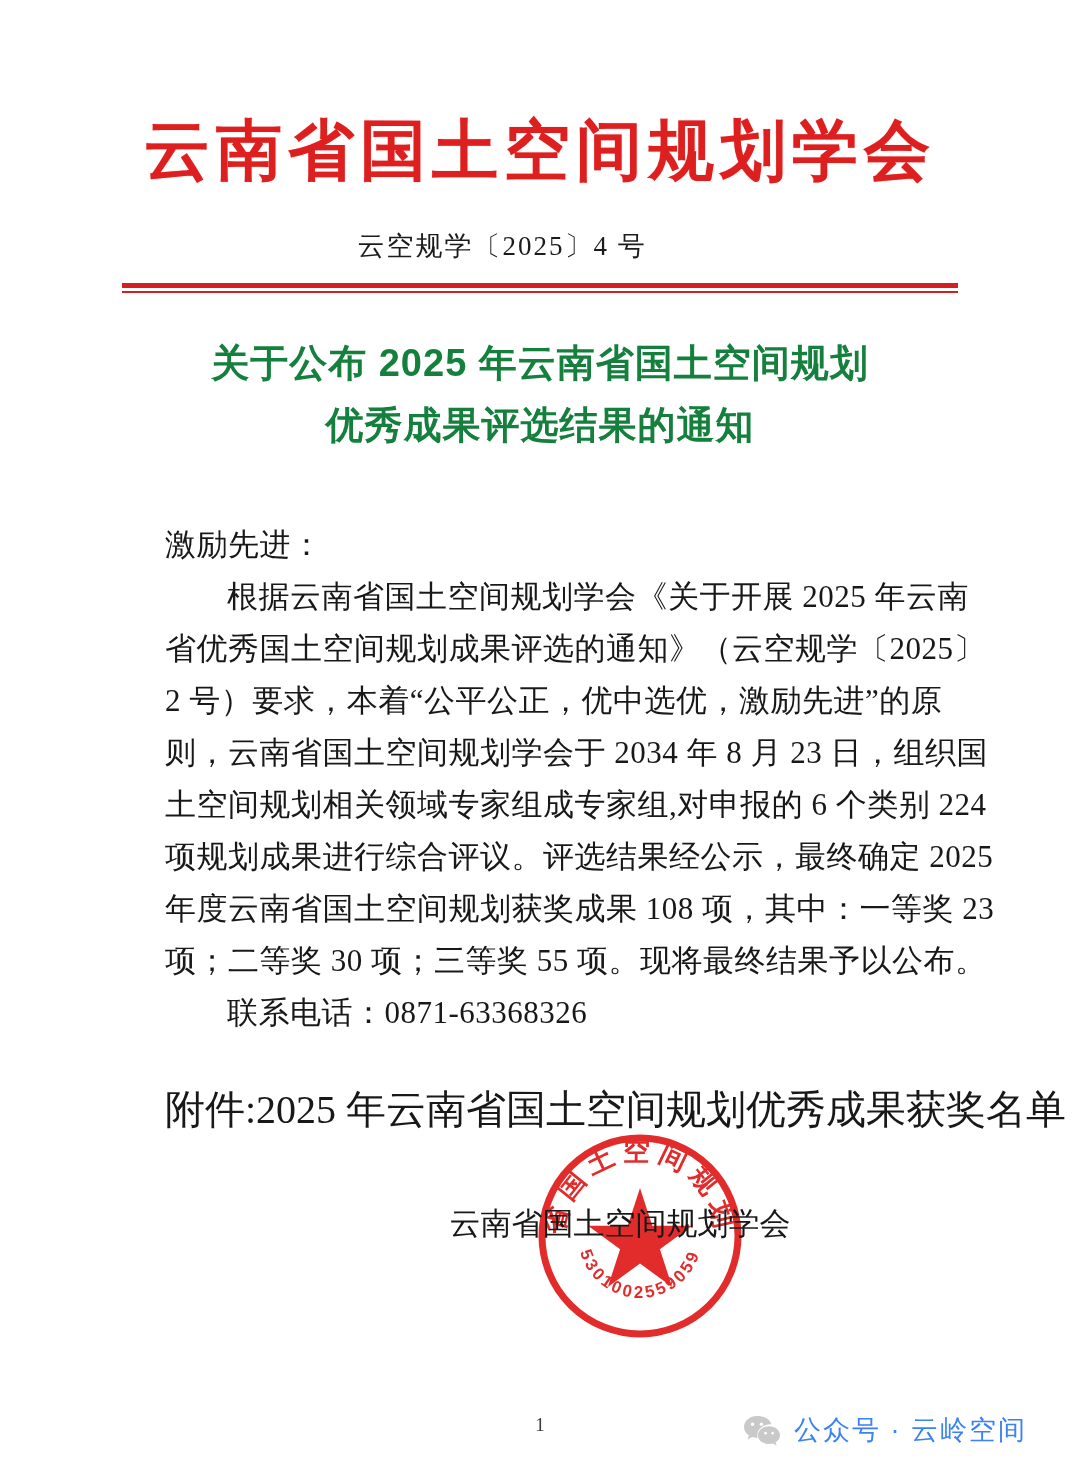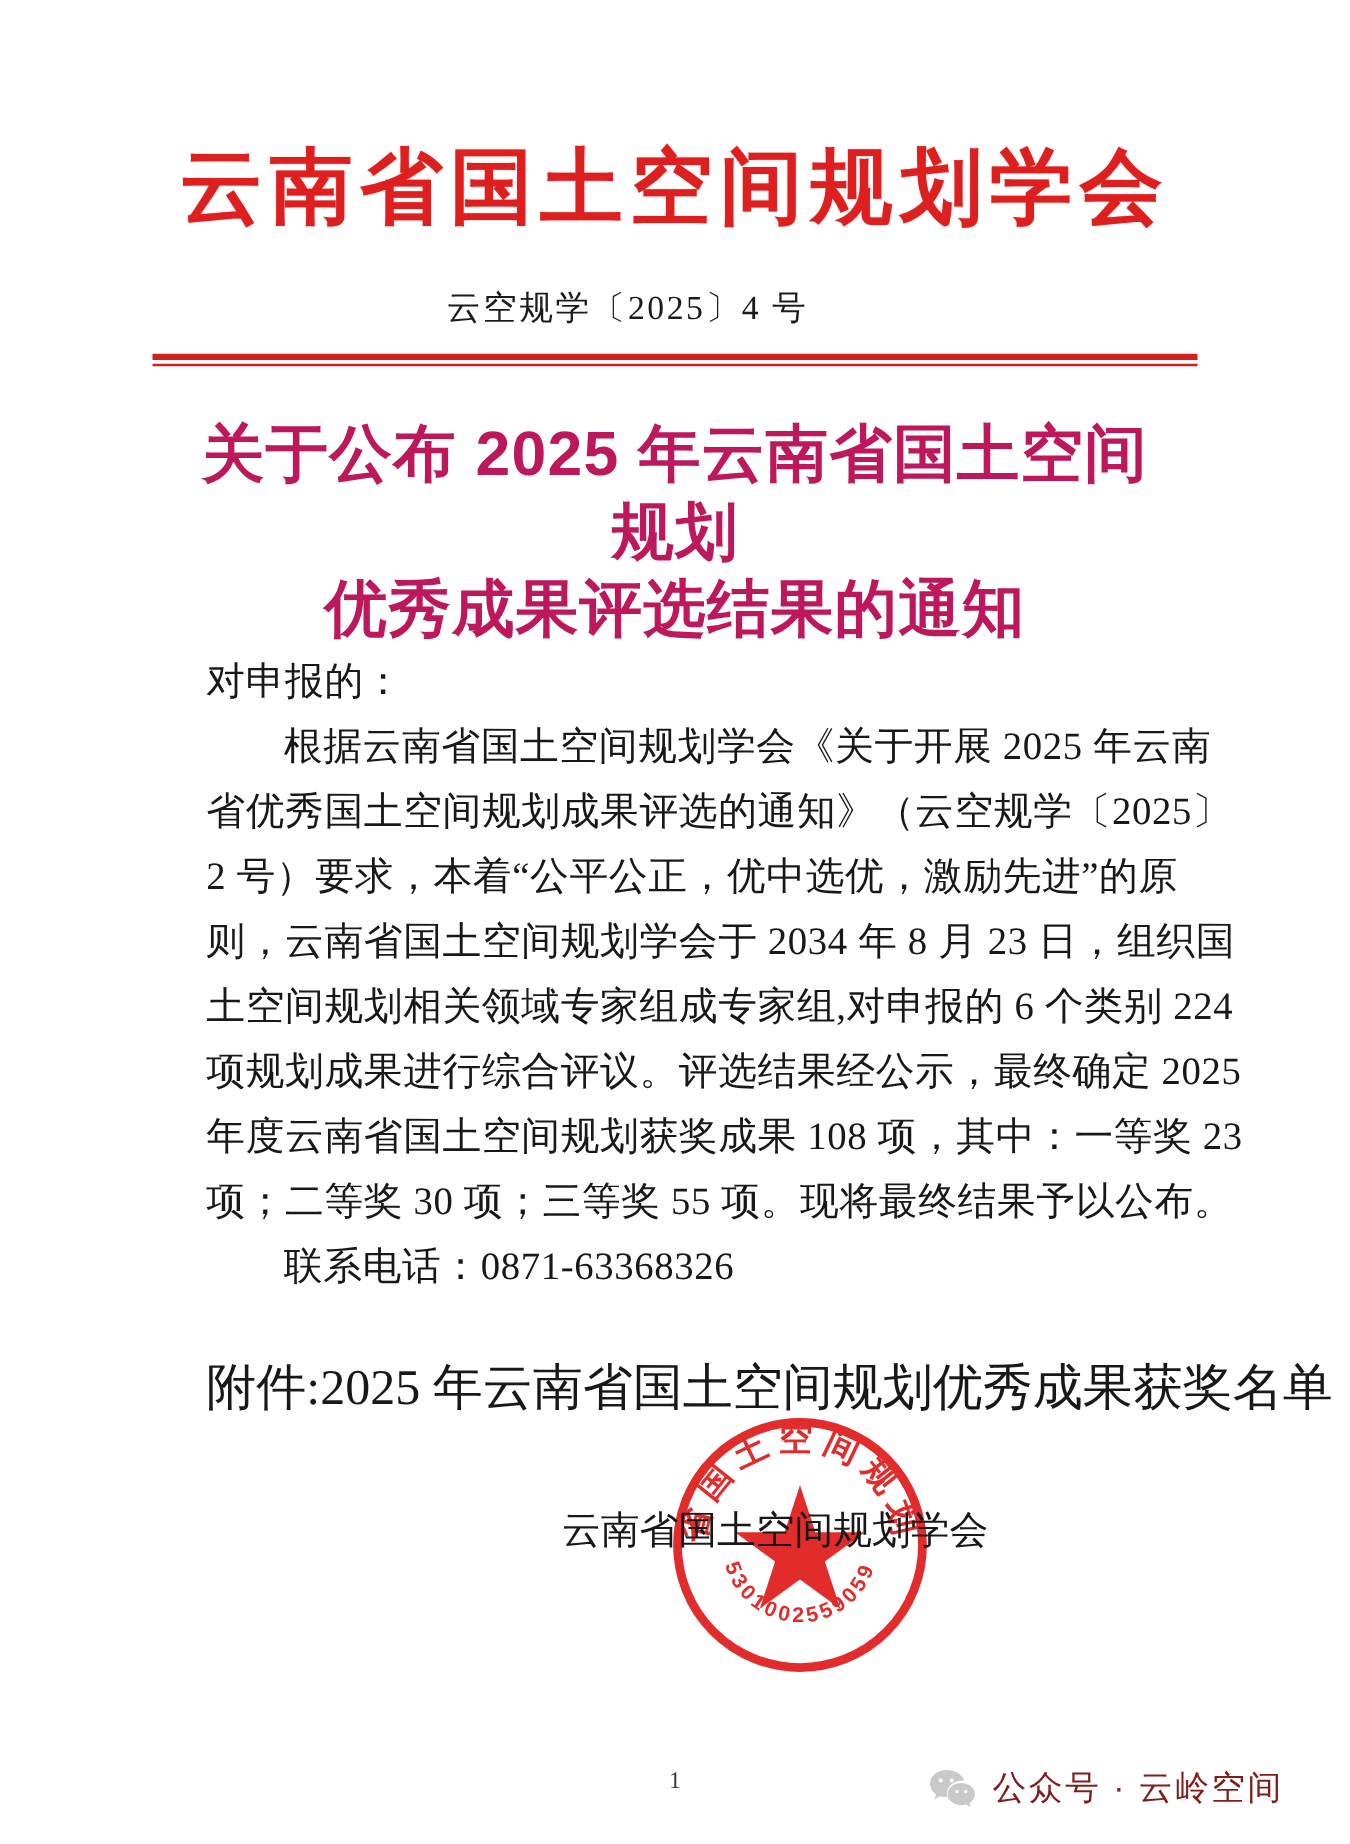--- a/index.html
+++ b/index.html
@@ -62,24 +62,24 @@
     background: #d51f1f;
   }
 
   
   .doc-title {
     position: absolute;
     top: 332px;
     left: 150px;
     width: 780px;
     text-align: center;
-    color: #be185d;
+    color: #15803d;
     font-family: "Liberation Sans", "DejaVu Sans", sans-serif;
     font-weight: 700;
-    font-size: 50px;
+    font-size: 38px;
     line-height: 62px;
     letter-spacing: 1px;
   }
   .doc-title .t-line { display: block; }
 
   
   .body-block {
     position: absolute;
     top: 519px;
     left: 165px;
@@ -145,21 +145,21 @@
     font-size: 19px;
   }
 
   .wechat-watermark {
     position: absolute;
     top: 1412px;
     left: 742px;
     display: flex;
     align-items: center;
     gap: 12px;
-    color: #7f1d1d;
+    color: #3b82f6;
     font-family: "Liberation Sans", "DejaVu Sans", sans-serif;
     font-size: 27px;
     letter-spacing: 2px;
     white-space: nowrap;
   }
   .wechat-watermark .wm-icon { display: block; line-height: 0; }
 </style>
 </head>
 <body>
 
@@ -171,21 +171,21 @@
 
   <div class="red-rule-thick"></div>
   <div class="red-rule-thin"></div>
 
   <div class="doc-title">
     <span class="t-line">关于公布 2025 年云南省国土空间规划</span>
     <span class="t-line">优秀成果评选结果的通知</span>
   </div>
 
   <div class="body-block">
-    <span class="body-line">对申报的：</span>
+    <span class="body-line">激励先进：</span>
     <span class="body-line indent-2">根据云南省国土空间规划学会《关于开展 2025 年云南</span>
     <span class="body-line">省优秀国土空间规划成果评选的通知》（云空规学〔2025〕</span>
     <span class="body-line">2 号）要求，本着“公平公正，优中选优，激励先进”的原</span>
     <span class="body-line">则，云南省国土空间规划学会于 2034 年 8 月 23 日，组织国</span>
     <span class="body-line">土空间规划相关领域专家组成专家组,对申报的 6 个类别 224</span>
     <span class="body-line">项规划成果进行综合评议。评选结果经公示，最终确定 2025</span>
     <span class="body-line">年度云南省国土空间规划获奖成果 108 项，其中：一等奖 23</span>
     <span class="body-line">项；二等奖 30 项；三等奖 55 项。现将最终结果予以公布。</span>
     <span class="body-line indent-2">联系电话：0871-63368326</span>
   </div>

